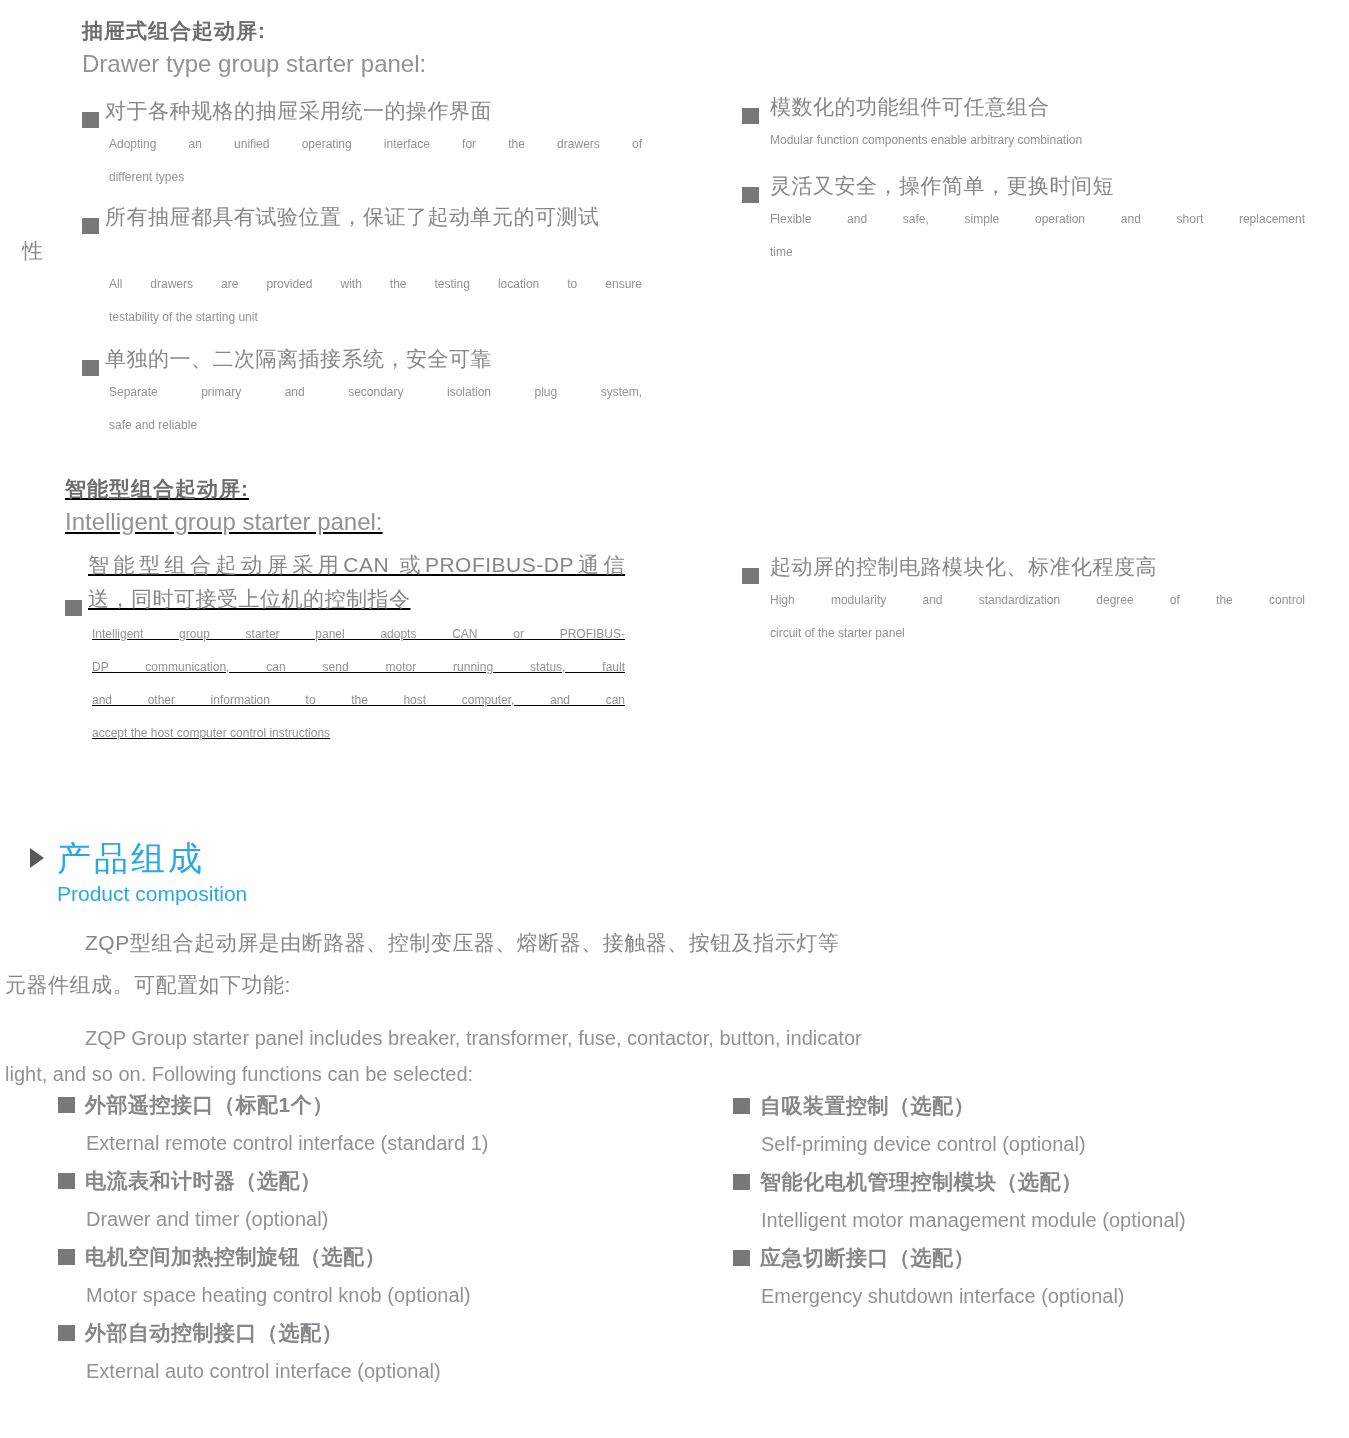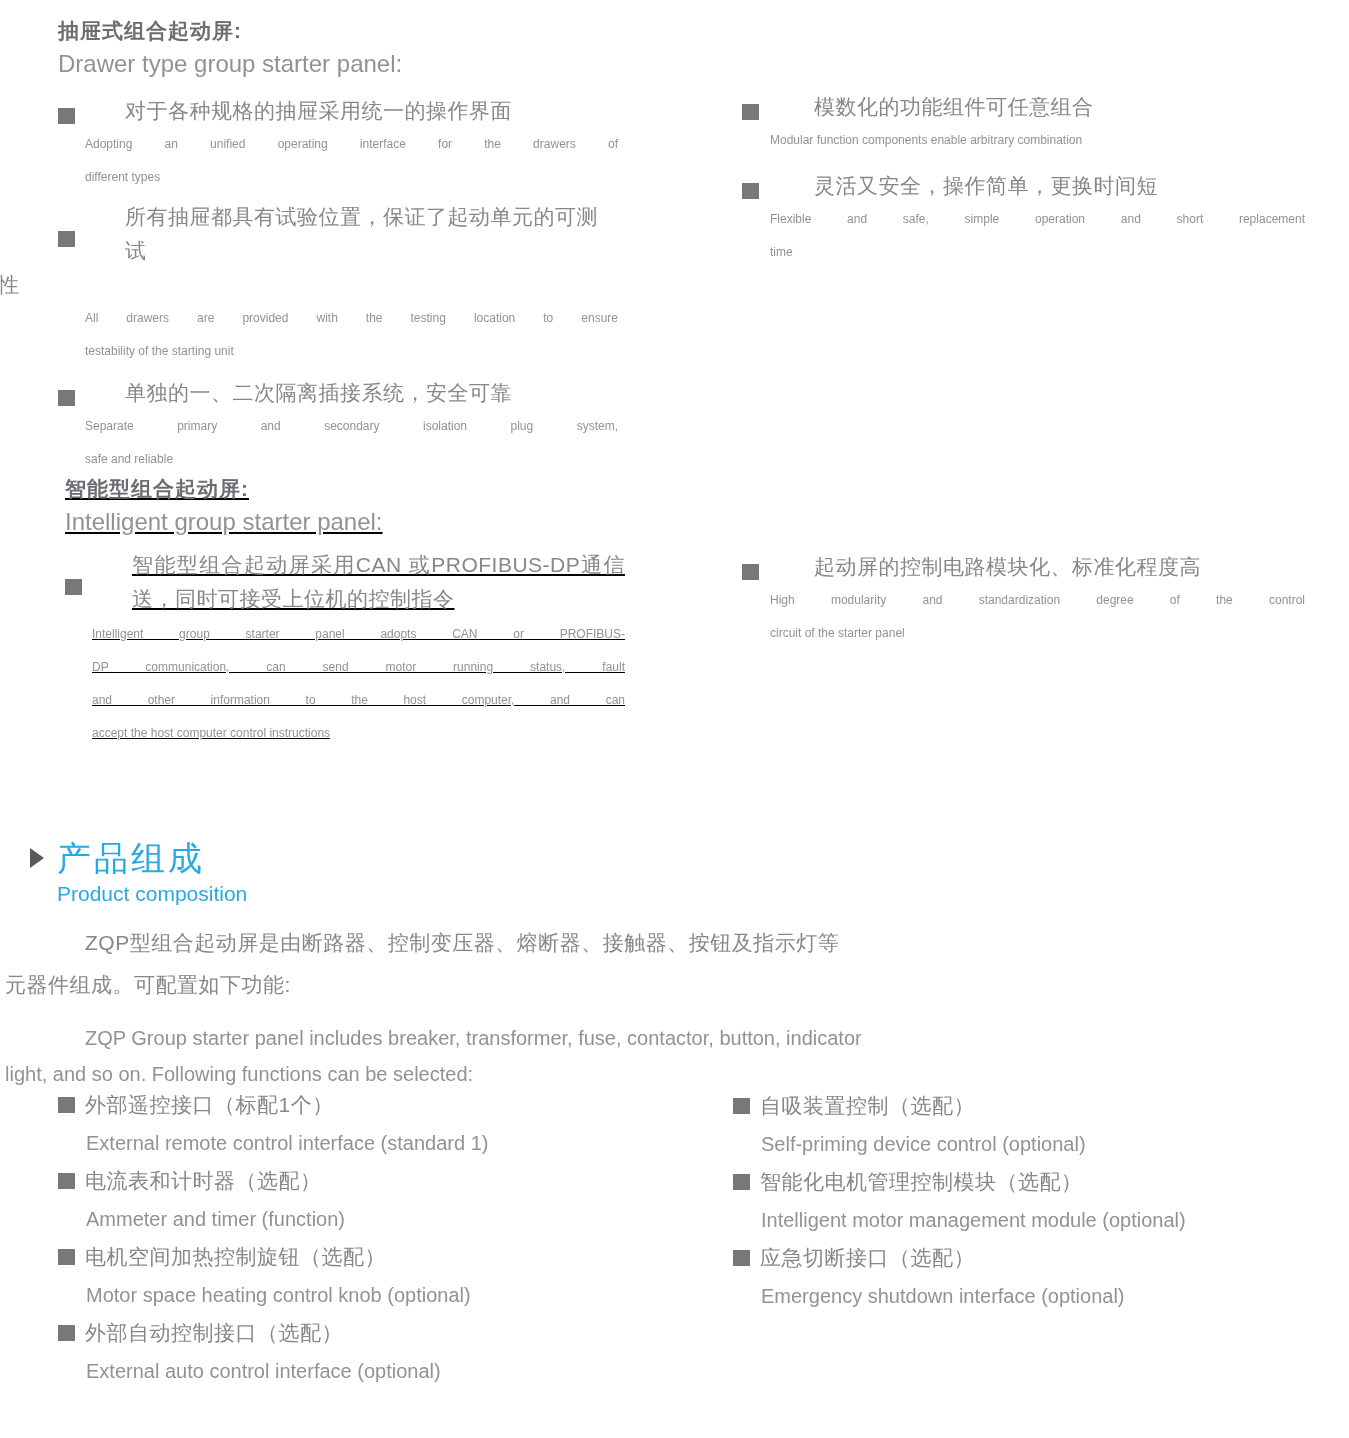--- a/index.html
+++ b/index.html
@@ -5,21 +5,21 @@
   html,body{margin:0;padding:0;}
   body{
     width:1349px;height:1438px;background:#ffffff;position:relative;
     font-family:"Liberation Sans","DejaVu Sans",sans-serif;overflow:hidden;
   }
   .abs{position:absolute;}
   
   .cn-head{font-size:21px;line-height:26px;font-weight:700;color:#6b6d70;letter-spacing:1px;}
   .en-head{font-size:24px;line-height:24px;color:#909295;margin-top:8px;}
   
-  .b-row{display:flex;align-items:center;gap:44px;}
+  .b-row{display:flex;align-items:flex-end;}
   .sq{width:17px;height:16px;background:#76787a;flex:none;margin:9px 6px 0 0;}
   .b-cn{font-size:21px;line-height:34px;color:#85878a;letter-spacing:0.5px;flex:1;}
   .en-block{margin-left:27px;width:533px;}
   .ln{display:block;}
   .ln.en{font-size:12px;line-height:33px;color:#909295;}
   .ln.cn{font-size:21px;line-height:34px;color:#85878a;letter-spacing:0.5px;}
   .j{text-align:justify;text-align-last:justify;}
   .overflow-cn{margin-left:-60px;font-size:21px;line-height:34px;color:#85878a;}
   
   .rcol .sq{margin-right:11px;}
@@ -28,29 +28,29 @@
   .comp-title-row{display:flex;align-items:center;}
   .arrow{width:0;height:0;border-left:14px solid #58595b;border-top:10px solid transparent;border-bottom:10px solid transparent;margin-right:13px;flex:none;}
   .comp-cn{font-size:34px;line-height:40px;color:#29a9e1;letter-spacing:3px;}
   .comp-en{font-size:21px;line-height:26px;color:#29a9e1;margin-left:27px;margin-top:3px;}
   
   .para-cn .ln{font-size:21px;line-height:42px;color:#85878a;letter-spacing:0.5px;}
   .para-en{margin-top:14px;}
   .para-en .ln{font-size:20px;line-height:36px;color:#909295;}
   .indent{padding-left:80px;}
   
-  .l-row{display:flex;align-items:flex-start;}
+  .l-row{display:flex;align-items:flex-start;font-weight:bold;}
   .l-sq{width:17px;height:16px;background:#76787a;flex:none;margin:11px 10px 0 0;}
   .l-cn{font-size:21px;line-height:38px;color:#85878a;letter-spacing:0.5px;}
   .l-en{font-size:20px;line-height:38px;color:#909295;padding-left:28px;}
 </style>
 </head>
 <body>
 
-<div class="abs" style="left:58px;top:18px;width:560px;">
+<div class="abs" style="left:82px;top:18px;width:560px;">
   <div class="cn-head">抽屉式组合起动屏:</div>
   <div class="en-head">Drawer type group starter panel:</div>
 
   <div style="margin-top:18px;">
     <div class="b-row">
       <span class="sq"></span>
       <span class="b-cn">对于各种规格的抽屉采用统一的操作界面</span>
     </div>
     <div class="en-block">
       <span class="ln en j">Adopting an unified operating interface for the drawers of</span>
@@ -163,21 +163,21 @@
       <span class="l-sq"></span>
       <span class="l-cn">外部遥控接口（标配1个）</span>
     </div>
     <div class="l-en">External remote control interface (standard 1)</div>
   </div>
   <div>
     <div class="l-row">
       <span class="l-sq"></span>
       <span class="l-cn">电流表和计时器（选配）</span>
     </div>
-    <div class="l-en">Ammeter and timer (function)</div>
+    <div class="l-en">Drawer and timer (optional)</div>
   </div>
   <div>
     <div class="l-row">
       <span class="l-sq"></span>
       <span class="l-cn">电机空间加热控制旋钮（选配）</span>
     </div>
     <div class="l-en">Motor space heating control knob (optional)</div>
   </div>
   <div>
     <div class="l-row">

